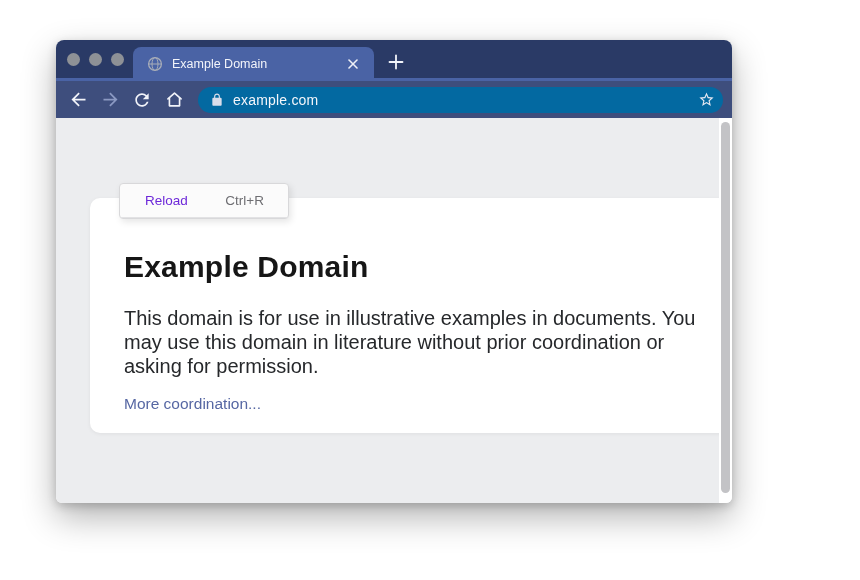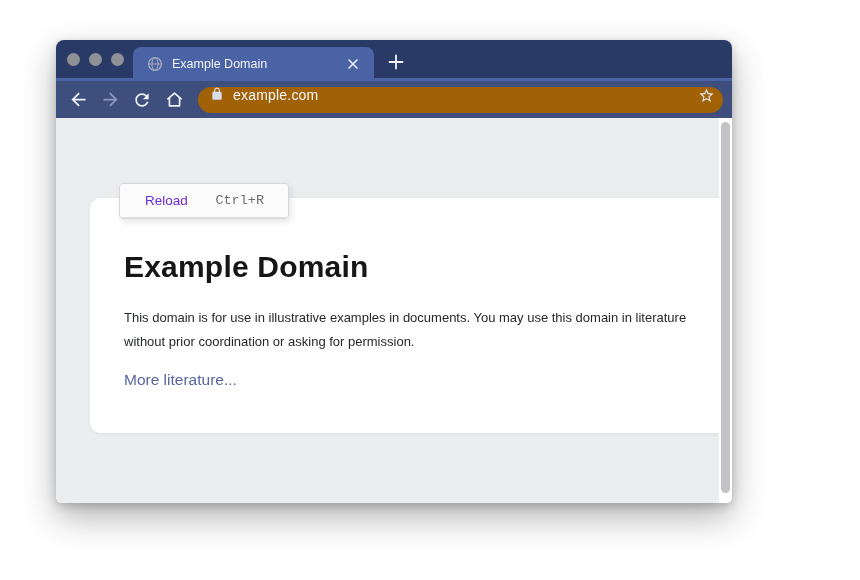--- a/index.html
+++ b/index.html
@@ -31,52 +31,52 @@
   .new-tab-btn {
     position: absolute; left: 326px; top: 11px; width: 28px; height: 22px;
     display: flex; align-items: center; justify-content: center; cursor: pointer;
   }
 
   
   .toolbar { height: 37px; background: #3E4E7D; flex: 0 0 auto; display: flex; align-items: center; padding: 0 8px 0 10px; }
   .tool-btn { width: 24px; height: 24px; display: inline-flex; align-items: center; justify-content: center; flex: 0 0 auto; cursor: pointer; }
   .tool-btn + .tool-btn { margin-left: 8px; }
   .addressbar {
-    margin-left: 12px; width: 525px; height: 26px; border-radius: 13px; background: #a16207;
-    display: flex; padding: 0 8px 0 12px; flex: 0 0 auto;
+    margin-left: 12px; width: 525px; height: 26px; border-radius: 13px; background: #0369a1;
+    display: flex; align-items: center; padding: 0 8px 0 12px; flex: 0 0 auto;
   }
   .addressbar .lock { width: 14px; height: 14px; display: inline-flex; flex: 0 0 auto; }
   .addressbar .url { margin-left: 9px; color: #F4F6FB; font-size: 14px; letter-spacing: 0.2px; flex: 1 1 auto; white-space: nowrap; }
   .addressbar .star { width: 17px; height: 17px; display: inline-flex; flex: 0 0 auto; cursor: pointer; }
   .profile-btn { margin-left: 12px; width: 28px; height: 28px; display: inline-flex; flex: 0 0 auto; cursor: pointer; }
   .menu-btn { margin-left: 8px; width: 24px; height: 24px; display: inline-flex; align-items: center; justify-content: center; flex: 0 0 auto; cursor: pointer; }
 
   
   .content { position: relative; flex: 1 1 auto; background: #ECEDEF; }
   .scroll-track { position: absolute; top: 0; right: 0; bottom: 0; width: 13px; background: #FFFFFF; }
   .scroll-thumb { position: absolute; top: 4px; right: 2px; width: 9px; height: 371px; border-radius: 5px; background: #C3C3C6; }
 
   .card {
     position: absolute; left: 34px; top: 80px; width: 667px; height: 235px;
     background: #FFFFFF; border-radius: 10px; box-shadow: 0 1px 4px rgba(0,0,0,0.06);
     padding: 52px 40px 0 34px;
   }
   .card h1 { font-size: 30px; font-weight: bold; color: #161616; letter-spacing: 0.2px; }
-  .card p { margin-top: 22px; max-width: 592px; font-size: 13px; line-height: 24px; color: #26282B; }
+  .card p { margin-top: 22px; max-width: 592px; font-size: 20px; line-height: 24px; color: #26282B; }
   .card a { display: inline-block; margin-top: 17px; font-size: 15.5px; color: #5667A3; text-decoration: none; cursor: pointer; }
 
   
   .context-menu {
     position: absolute; left: 63px; top: 65px; width: 170px;
     background: #FBFBFB; border: 1px solid #D8D8DA; border-radius: 4px;
     box-shadow: 2px 3px 7px rgba(0,0,0,0.10);
   }
   .menu-item { height: 33px; display: flex; align-items: center; justify-content: space-between; padding: 0 24px 0 25px; cursor: pointer; }
   .menu-item .label { font-size: 13.5px; color: #6d28d9; }
-  .menu-item .shortcut { font-size: 13.5px; color: #6E6E72; font-family: Liberation Mono, monospace; }
+  .menu-item .shortcut { font-size: 13.5px; color: #6E6E72; }
   .menu-divider { height: 1px; background: #E2E2E4; margin: 0; }
 </style>
 </head>
 <body>
 
 <div class="window">
 
   <div class="tabstrip">
     <div class="traffic-lights">
       <span class="traffic-light"></span>
@@ -177,21 +177,21 @@
         </svg>
       </span>
     </span>
   </div>
 
   <div class="content">
 
     <div class="card">
       <h1>Example Domain</h1>
       <p>This domain is for use in illustrative examples in documents. You may use this domain in literature without prior coordination or asking for permission.</p>
-      <a href="#">More literature...</a>
+      <a href="#">More coordination...</a>
     </div>
 
     <div class="context-menu">
       <div class="menu-item">
         <span class="label">Reload</span>
         <span class="shortcut">Ctrl+R</span>
       </div>
       <div class="menu-divider"></div>
     </div>
 

